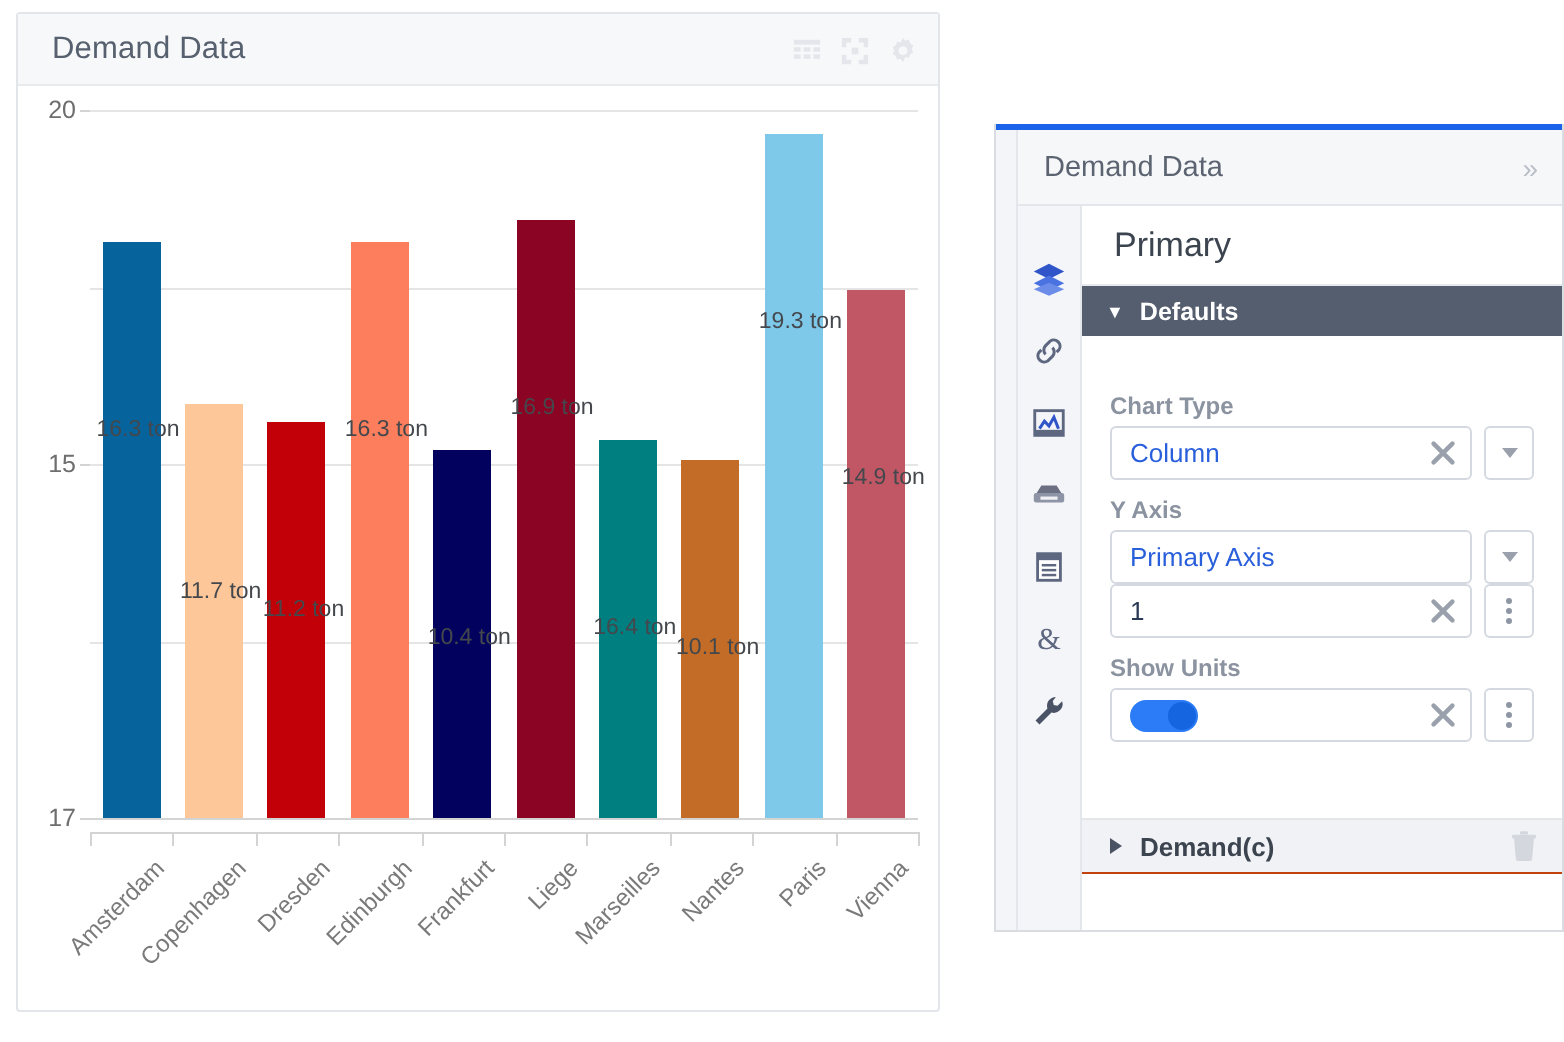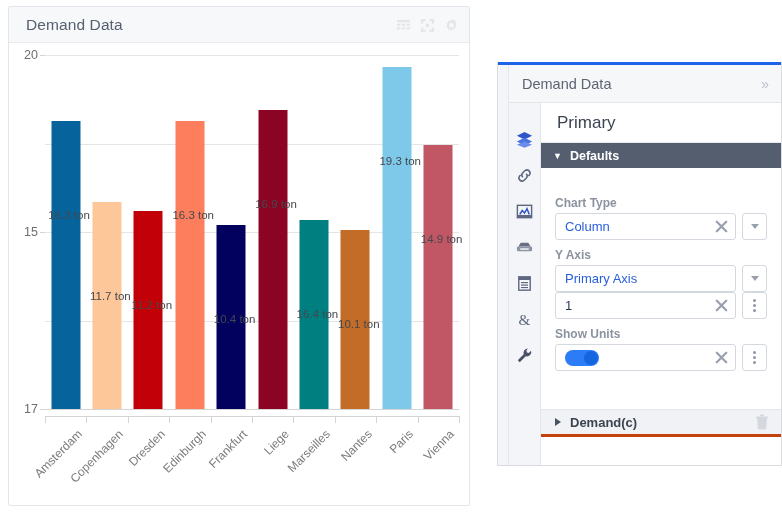--- a/index.html
+++ b/index.html
@@ -201,21 +201,21 @@
     right: 1px; top: 1px;
     width: 14px; height: 14px; border-radius: 50%;
     background: #1565e0;
   }
   .toggle-fill { flex: 1; }
   #demand-row {
     position: absolute; left: 0; right: 0; bottom: 28px;
     height: 28px;
     background: #f1f2f5;
     border-top: 1px solid #e4e6ea;
-    border-bottom: 3px solid #c2410c;
+    border-bottom: 1px solid #c2410c;
     display: flex; align-items: center;
     padding: 0 12px 0 14px;
     gap: 9px;
     cursor: pointer;
   }
   #demand-caret {
     width: 0; height: 0;
     border-top: 4.5px solid transparent;
     border-bottom: 4.5px solid transparent;
     border-left: 6px solid #4a5364;

